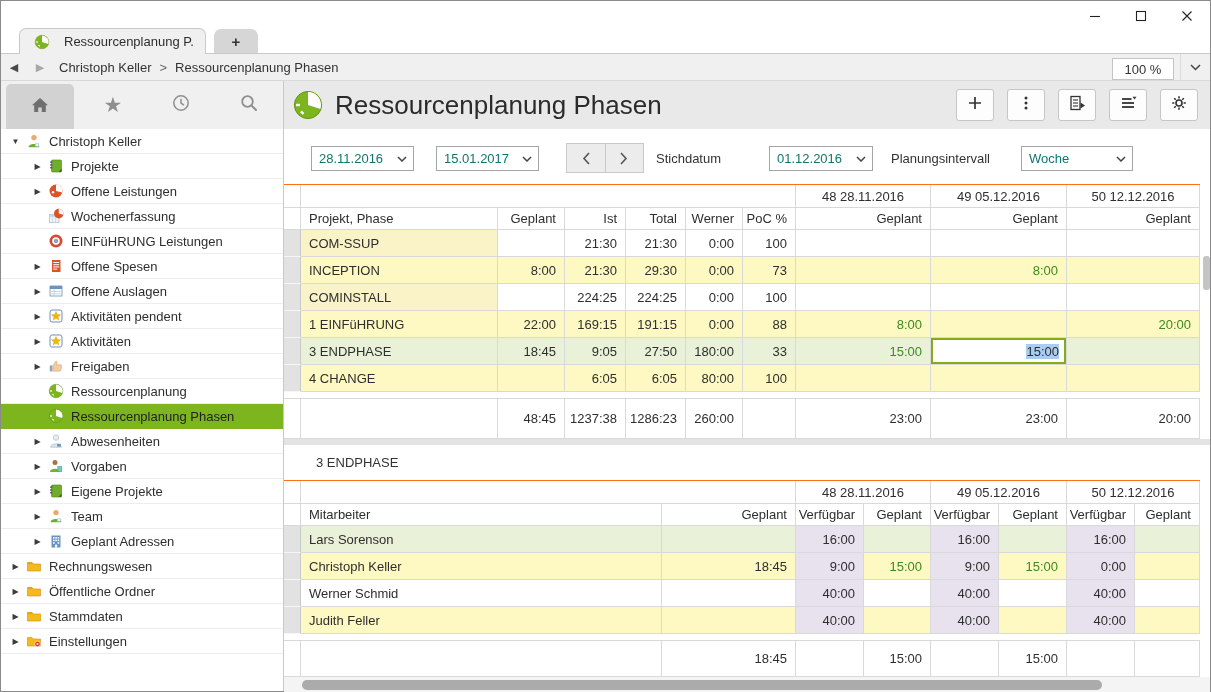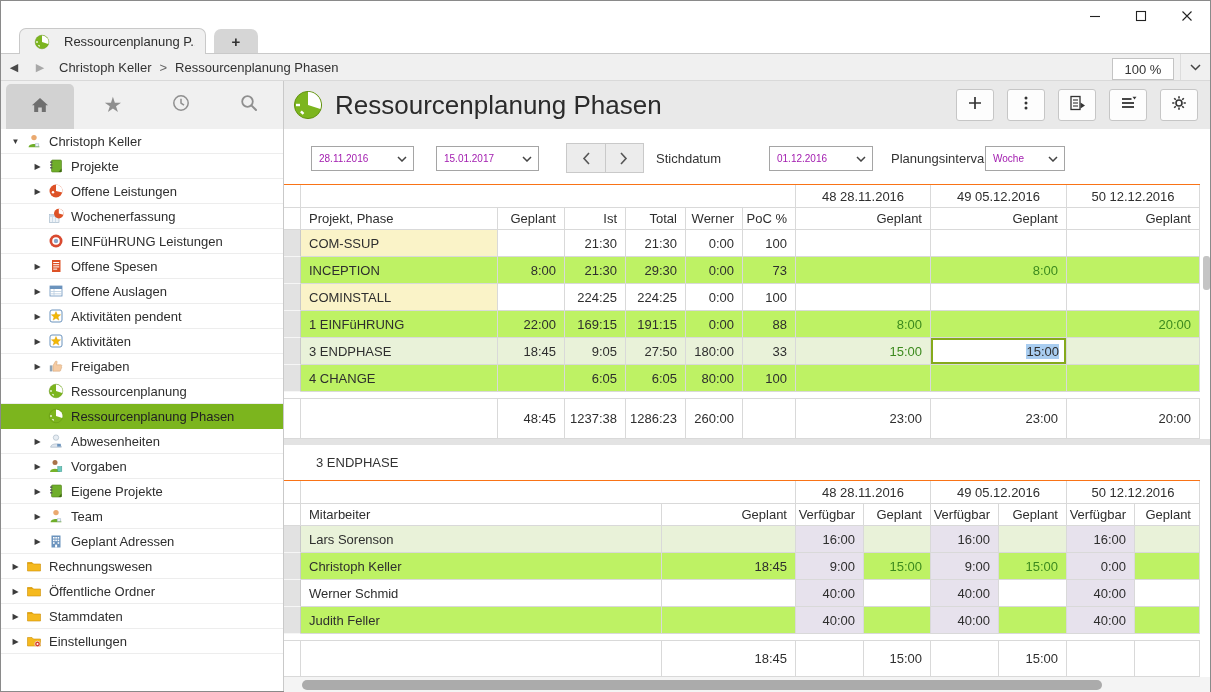--- a/index.html
+++ b/index.html
@@ -51,39 +51,39 @@
   .mainheader { height:48px; background:#e9e9e9; display:flex; align-items:center; padding-left:8px; position:relative; flex:0 0 auto; }
   .titleicon { width:32px; height:32px; }
   .titleicon svg { width:32px; height:32px; }
   .maintitle { font-size:26px; color:#2b2b2b; margin-left:11px; white-space:nowrap; }
   .toolbar { position:absolute; right:12px; top:8px; display:flex; gap:13px; }
   .tbtn { width:38px; height:32px; background:#fdfdfd; border:1px solid #c6c6c6; border-radius:3px;
           display:flex; align-items:center; justify-content:center; }
 
   .controls { height:55px; position:relative; background:#fff; flex:0 0 auto; font-size:13px; color:#333; }
   .select { position:absolute; top:17px; height:25px; background:#fff; border:1px solid #a5a5a5; display:flex; align-items:center; }
-  .selval { flex:1; padding-left:7px; font-size:10px; color:#a21caf; }
+  .selval { flex:1; padding-left:7px; font-size:13px; color:#0f766e; }
   .selbtn { width:22px; height:100%; display:flex; align-items:center; justify-content:center; }
   .pager { position:absolute; top:14px; left:282px; height:30px; width:78px; display:flex;
            border:1px solid #c9c9c9; background:#ececec; }
   .pbtn { flex:1; display:flex; align-items:center; justify-content:center; }
   .pbtn:first-child { border-right:1px solid #c9c9c9; }
   .ctl-label { position:absolute; top:22px; }
 
   
   .gridwrap { position:relative; flex:0 0 auto; }
   .grid { display:grid; border-top:1px solid #f97316; width:916px; background:#fff; }
   .cell { border-right:1px solid #d9d9d9; border-bottom:1px solid #d9d9d9; background:#fff;
           display:flex; align-items:center; font-size:13px; color:#2e2e2e; overflow:hidden; white-space:nowrap; }
   .h1week { justify-content:center; }
   .hcol { justify-content:flex-end; padding-right:8px; }
   .hcol.left { justify-content:flex-start; padding-left:8px; }
   .name { padding-left:8px; }
   .num, .wk { justify-content:flex-end; padding-right:8px; }
-  .alt { background:#bef264; }
+  .alt { background:#fef9c3; }
   .sel { background:#e9f2d9; }
   .proj { background:#faf3c8; }
   .lav { background:#e7e2ed; }
   .green { color:#3c8a1e; }
   .strip { background:#e2e2e2; border-right:1px solid #c9c9c9; border-bottom:1px solid #f6f6f6; }
   .tstrip { background:#fff; }
   .gap { grid-column:1 / -1; background:#fff; border-bottom:1px solid #d9d9d9; }
   .wk.editing { padding:0; }
   .editbox { width:100%; height:100%; border:2px solid #85aa1b; background:#fff; display:flex;
              align-items:center; justify-content:flex-end; padding-right:5px; }
@@ -507,21 +507,21 @@
         <span class="ctl-label" style="left:372px">Stichdatum</span>
         <div class="select" style="left:485px;width:104px">
           <span class="selval">01.12.2016</span>
           <span class="selbtn">
               <svg width="10" height="6" viewBox="0 0 10 6">
                 <path d="M1 1 L5 5 L9 1" fill="none" stroke="#444" stroke-width="1.5"></path>
               </svg>
             </span>
         </div>
         <span class="ctl-label" style="left:607px">Planungsintervall</span>
-        <div class="select" style="left:701px;width:80px">
+        <div class="select" style="left:737px;width:112px">
           <span class="selval">Woche</span>
           <span class="selbtn">
               <svg width="10" height="6" viewBox="0 0 10 6">
                 <path d="M1 1 L5 5 L9 1" fill="none" stroke="#444" stroke-width="1.5"></path>
               </svg>
             </span>
         </div>
       </div>
 
       <div class="gridwrap">

